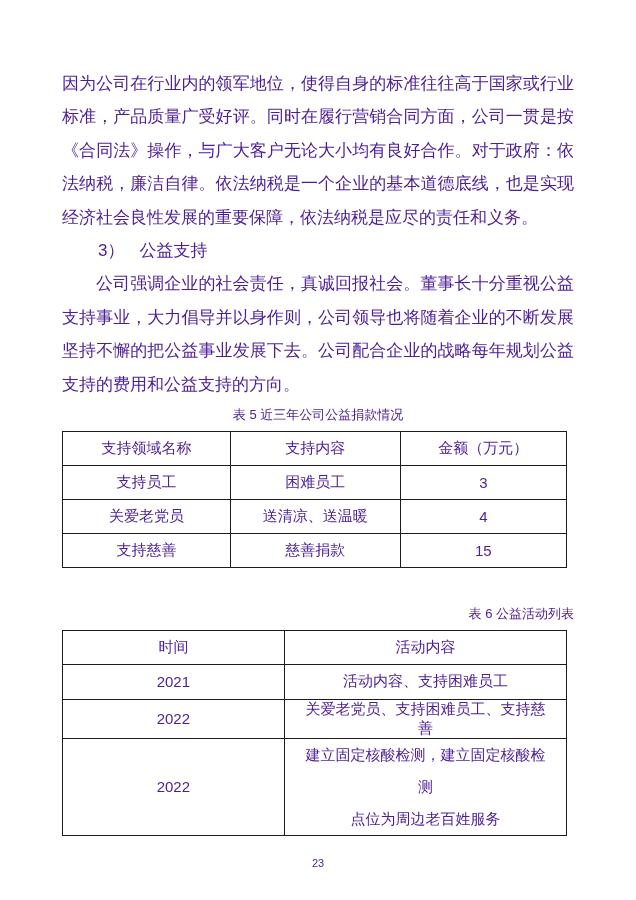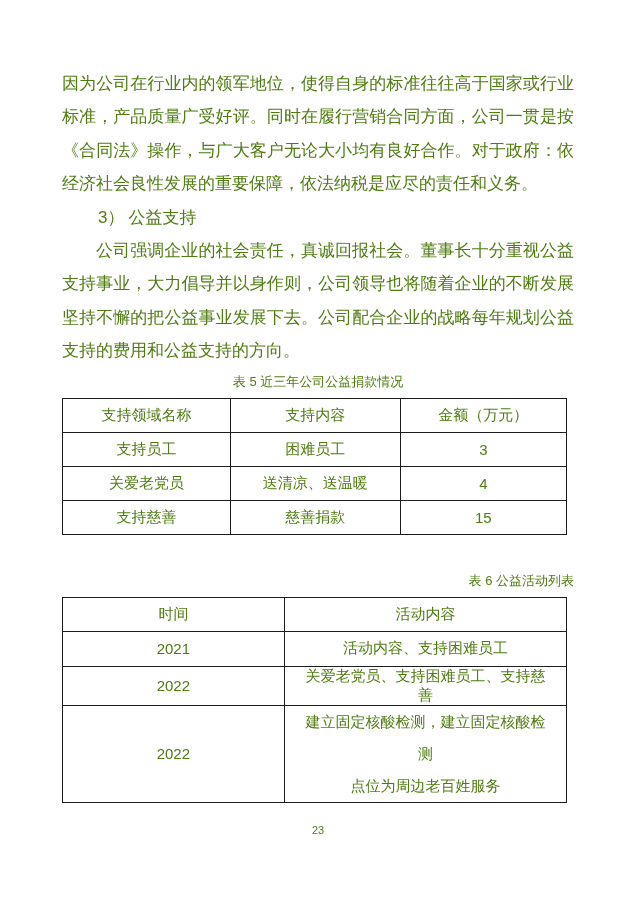--- a/index.html
+++ b/index.html
@@ -2,36 +2,36 @@
 <html><head>
 <meta charset="utf-8">
 <style>
   html,body { margin:0; padding:0; background:#ffffff; }
   .page {
     position:relative;
     width:636px; height:900px;
     background:#ffffff;
     overflow:hidden;
     font-family:"Liberation Sans","DejaVu Sans",serif;
-    color:#4d7c0f;
+    color:#4c1d95;
   }
   .content {
     position:absolute; left:62px; top:67px; width:512px;
   }
   .bline {
     height:33.4px; line-height:33.4px;
     font-size:17px;
     white-space:normal;
     overflow:hidden;
   }
   .j { text-align:justify; text-align-last:justify; }
   .indent { text-indent:34px; }
   .heading { height:33.4px; line-height:33.4px; font-size:17px; }
   .heading .hnum { padding-left:36px; }
-  .heading .htxt { margin-left:4px; }
+  .heading .htxt { margin-left:15px; }
   .caption {
     margin-top:2px; height:24px; line-height:24px;
     font-size:13px; text-align:center;
   }
   .caption6 { margin-top:34px;text-align:right; }
   table {
     border-collapse:collapse;
     table-layout:fixed;
     width:505px;
     margin-top:4px;
@@ -54,20 +54,21 @@
 </head>
 <body>
 
 <div class="page">
   <div class="content">
 
     <div>
       <div class="bline j">因为公司在行业内的领军地位，使得自身的标准往往高于国家或行业</div>
       <div class="bline j">标准，产品质量广受好评。同时在履行营销合同方面，公司一贯是按</div>
       <div class="bline j">《合同法》操作，与广大客户无论大小均有良好合作。对于政府：依</div>
+      <div class="bline j">法纳税，廉洁自律。依法纳税是一个企业的基本道德底线，也是实现</div>
       <div class="bline">经济社会良性发展的重要保障，依法纳税是应尽的责任和义务。</div>
     </div>
 
     <div class="heading">
       <span class="hnum">3）</span><span class="htxt">公益支持</span>
     </div>
 
     <div>
       <div class="bline j indent">公司强调企业的社会责任，真诚回报社会。董事长十分重视公益</div>
       <div class="bline j">支持事业，大力倡导并以身作则，公司领导也将随着企业的不断发展</div>

